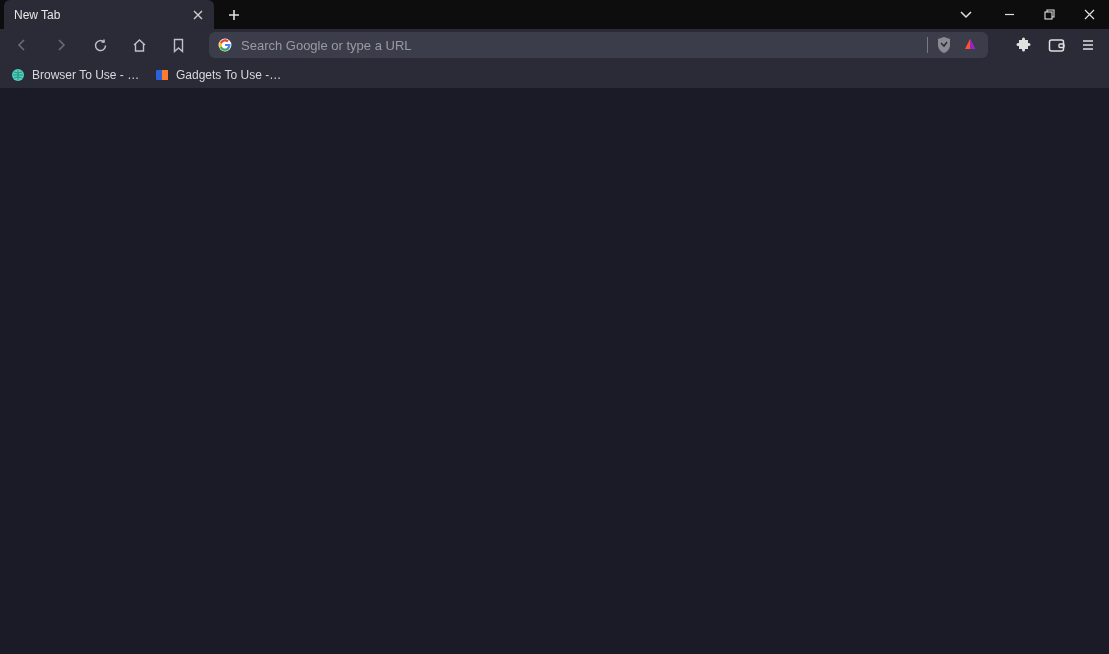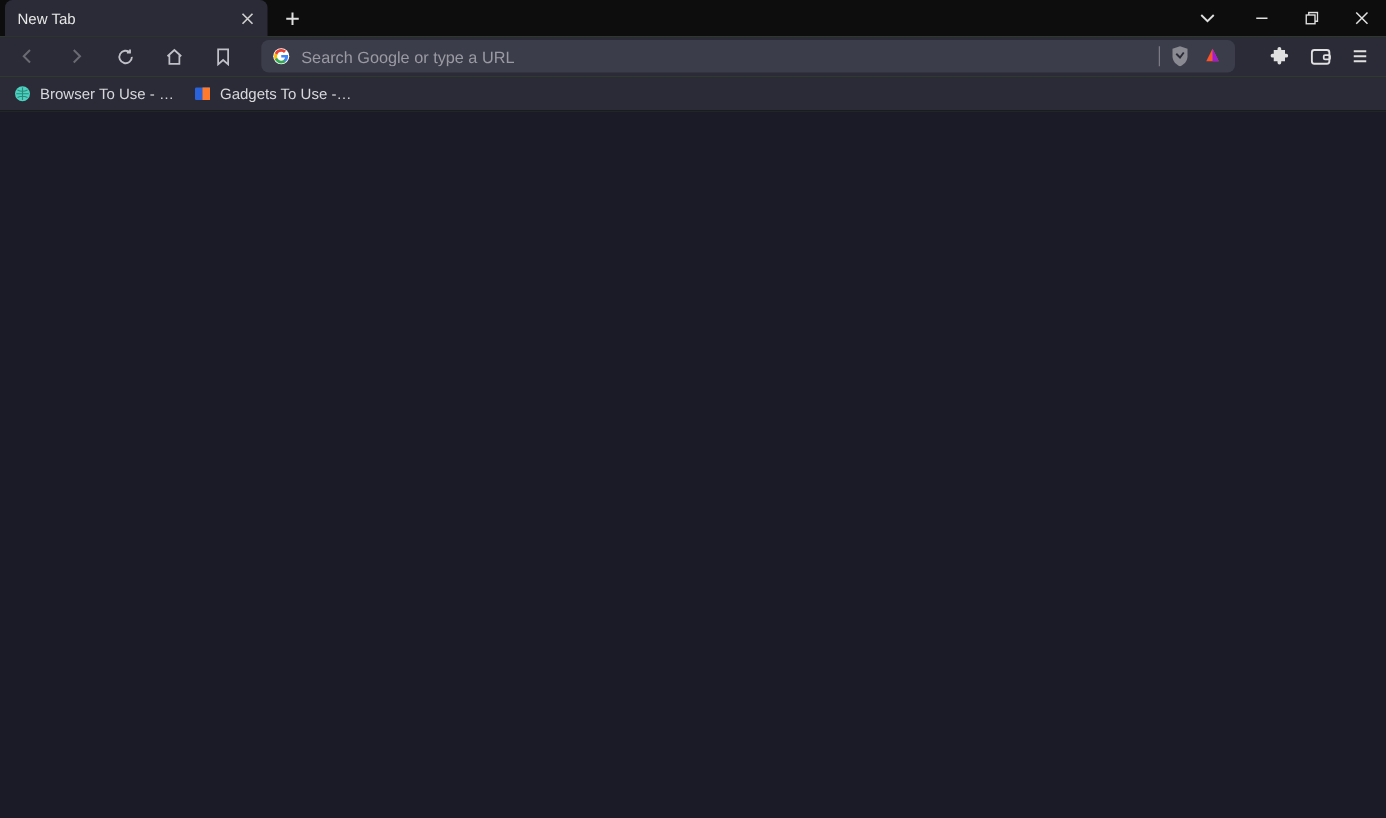--- a/index.html
+++ b/index.html
@@ -12,21 +12,21 @@
       width: 1109px;
       height: 654px;
       background: #000;
       overflow: hidden;
     }
     .window {
       width: 100%;
       height: 100%;
       display: flex;
       flex-direction: column;
-      background: #4d7c0f;
+      background: #fdba74;
     }
     
     .tabbar {
       height: 29px;
       background: #0d0d0d;
       display: flex;
       align-items: stretch;
       padding-left: 4px;
     }
     .tab {

